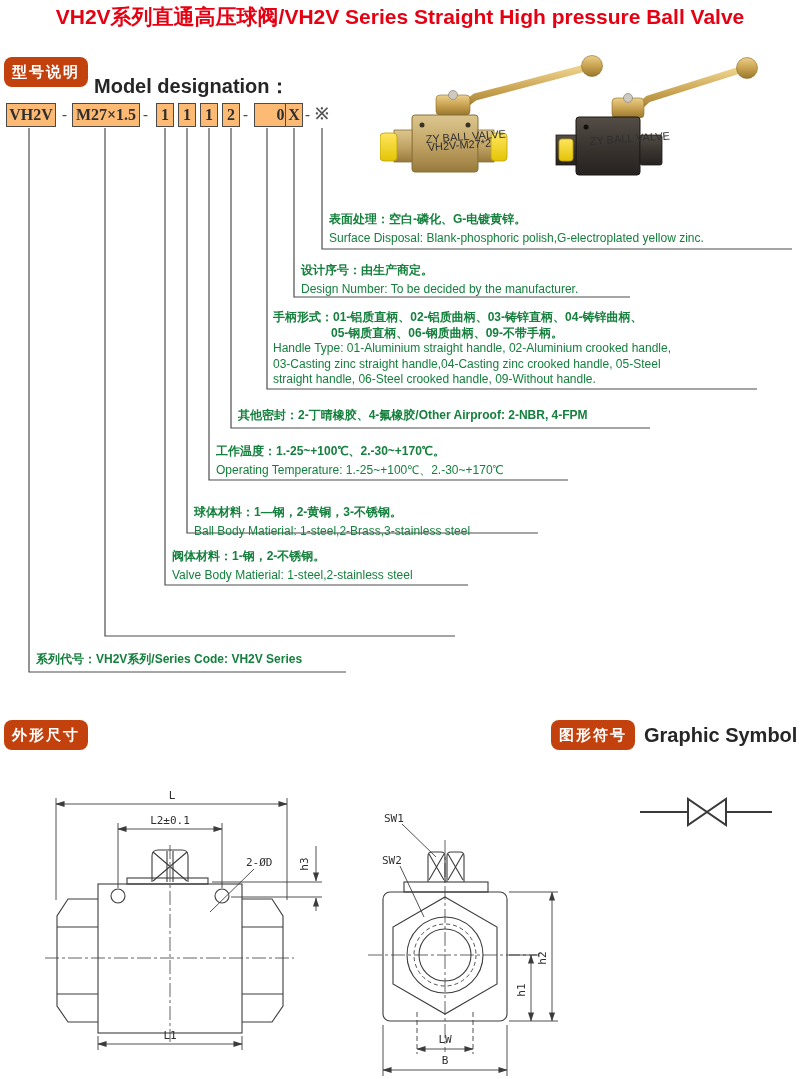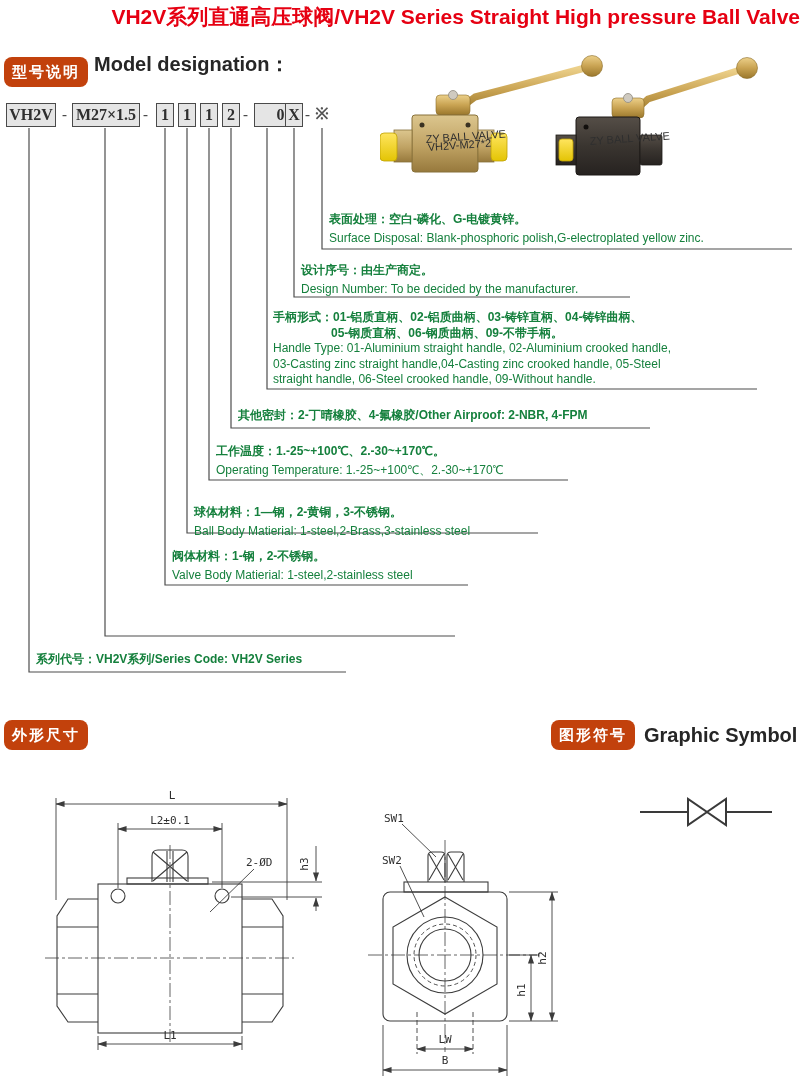--- a/index.html
+++ b/index.html
@@ -1,46 +1,46 @@
 <!DOCTYPE html>
 <html><head>
 <meta charset="utf-8">
 <style>
   html,body{margin:0;padding:0;background:#ffffff;}
   .page{position:relative;width:800px;height:1079px;background:#fff;overflow:hidden;
         font-family:"Liberation Sans",sans-serif;color:#2b2b2b;}
   .abs{position:absolute;}
-  .title{left:0;top:3px;width:800px;text-align:right;font-size:21px;font-weight:bold;
+  .title{left:0;top:3px;width:800px;text-align:center;font-size:21px;font-weight:bold;
          color:#e60012;white-space:nowrap;letter-spacing:0px;}
   .badge{background:#c2410c;color:#fff;font-weight:bold;font-size:15px;height:30px;
          line-height:30px;text-align:center;border-radius:8px;width:84px;letter-spacing:2px;}
   .sec-heading{font-size:20px;font-weight:bold;color:#262626;white-space:nowrap;}
   
   .code-seg{position:absolute;top:103px;height:22px;line-height:22px;text-align:center;
             font-family:"Liberation Serif",serif;font-weight:bold;font-size:16px;color:#2f2f2f;}
-  .code-box{border:1.6px solid #4a4a4a;background:#e5e5e5;}
+  .code-box{border:1.6px solid #4a4a4a;background:#fdba74;}
   .code-dash{position:absolute;top:103px;height:22px;line-height:22px;font-weight:bold;
              font-family:"Liberation Serif",serif;font-size:15px;color:#4a4a4a;}
   
   .callout{position:absolute;font-size:12px;line-height:18.5px;color:#15803d;white-space:nowrap;}
   .callout .zh{font-weight:bold;}
   .callout.tight{line-height:15.6px;}
   .callout .indent{padding-left:58px;}
   svg text{font-family:"DejaVu Sans Mono",monospace;font-size:11px;fill:#2f2f2f;}
   svg .mark{font-family:"Liberation Sans",sans-serif;}
 </style>
 </head>
 <body>
 
 <div class="page">
 
   <div class="abs title">VH2V系列直通高压球阀/VH2V Series Straight High pressure Ball Valve</div>
 
   <div class="abs badge" style="left:4px;top:57px;">型号说明</div>
-  <div class="abs sec-heading" style="left:94px;top:51px;text-align:right;">Model designation：</div>
+  <div class="abs sec-heading" style="left:94px;top:73px;text-align:right;">Model designation：</div>
 
   <div class="code-seg code-box" style="left:6px;width:48px;">VH2V</div>
   <div class="code-dash" style="left:62px;">-</div>
   <div class="code-seg code-box" style="left:72px;width:66px;">M27×1.5</div>
   <div class="code-dash" style="left:143px;">-</div>
   <div class="code-seg code-box" style="left:156px;width:16px;">1</div>
   <div class="code-seg code-box" style="left:178px;width:16px;">1</div>
   <div class="code-seg code-box" style="left:200px;width:16px;">1</div>
   <div class="code-seg code-box" style="left:222px;width:16px;">2</div>
   <div class="code-dash" style="left:243px;">-</div>

